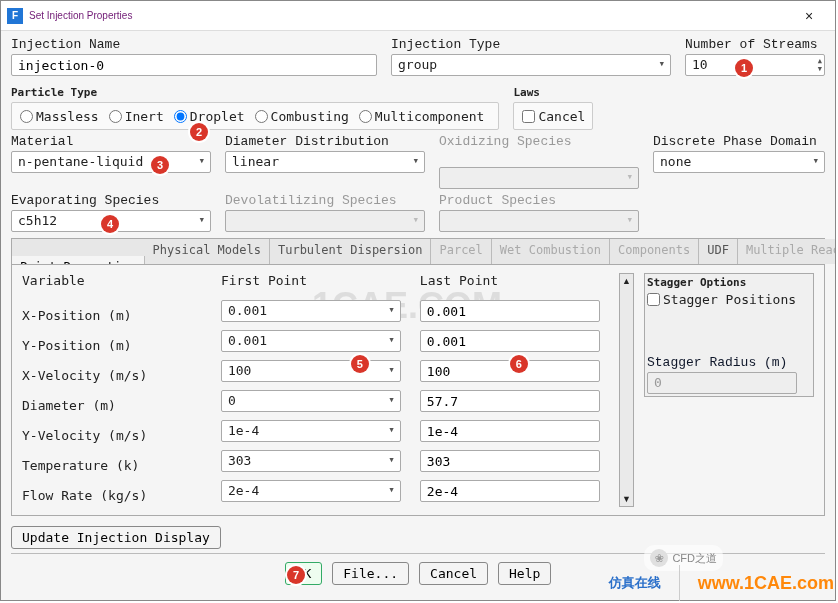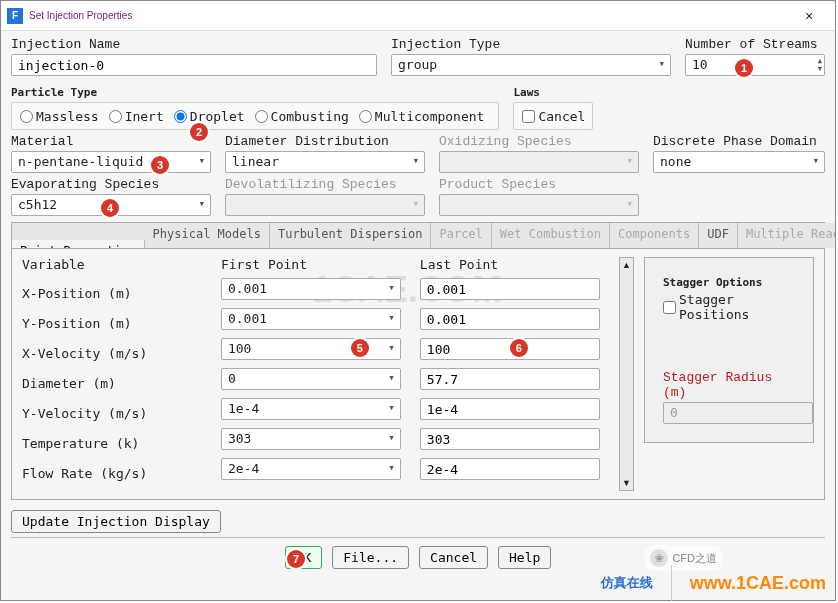--- a/index.html
+++ b/index.html
@@ -124,42 +124,42 @@
   .tab-pane {
     border: 1px solid #aaa; background: #f5f5f5;
     padding: 8px 10px; height: 252px;
     display: flex; gap: 10px;
   }
   .var-col { width: 200px; }
   .val-col { width: 200px; }
   .stagger-col { flex: 1; }
   .col-head {
     font-family: Consolas, monospace; font-size: 13px;
-    margin-bottom: 6px;
+    margin-bottom: 12px;
   }
   .var-list div {
     font-family: Consolas, monospace; font-size: 13px;
     height: 30px; display: flex; align-items: center;
   }
   .val-list .dd-box, .val-list .text {
     width: 180px; margin-bottom: 8px; height: 22px;
   }
   .val-col .plain-input {
     border: 1px solid #aaa; background: #fff; height: 22px;
     padding: 2px 6px; font-family: Consolas, monospace; font-size: 13px;
     width: 180px; margin-bottom: 8px; border-radius: 2px;
   }
   .scroller {
     width: 16px; border: 1px solid #aaa; background: #eaeaea;
     display: flex; flex-direction: column; justify-content: space-between;
     align-items: center; font-size: 9px; padding: 2px 0;
   }
   .stagger-group {
     border: 1px solid #aaa; background: #f0f0f0;
-    padding: 18px; width: 170px;
+    padding: 2px; width: 170px;
   }
   .stagger-group .section-title { margin-top: 0; }
   .btn {
     border: 1px solid #888; background: #f4f4f4;
     padding: 3px 10px; font-family: Consolas, monospace; font-size: 13px;
     border-radius: 3px; cursor: pointer;
   }
   .btn.primary {
     border: 1px solid #3a6; background: #eefdf0;
   }
@@ -172,21 +172,21 @@
   .watermark {
     position: absolute;
     color: #ddd;
     font-family: Arial, sans-serif;
     font-size: 36px;
     font-weight: bold;
     pointer-events: none;
   }
   .footer-brand {
     position: absolute;
-    right: 12px;
+    right: 4px;
     bottom: 2px;
     display: flex;
     align-items: center;
     gap: 10px;
     font-size: 13px;
   }
   .brand1 { color: #2a6fc9; font-weight: bold; }
   .brand2 { color: #ff880a; font-weight: bold; font-size: 18px; }
   .brand-sep {
     width: 1px; height: 36px; background: #ccc; margin: 0 8px;
@@ -283,21 +283,21 @@
     <div class="row" style="margin-top:4px;">
       <div class="col" style="width:200px; position:relative;">
         <div class="mono-label">Material</div>
         <div class="dd-box"><span>n-pentane-liquid</span></div>
         <div class="num-badge" style="top:22px; left:140px;">3</div>
       </div>
       <div class="col" style="width:200px;">
         <div class="mono-label">Diameter Distribution</div>
         <div class="dd-box"><span>linear</span></div>
       </div>
-      <div class="col" style="width:200px;">
+      <div class="col" style="width:200px;gap:16px;">
         <div class="mono-label" style="color:#999;">Oxidizing Species</div>
         <div class="dd-box disabled"><span></span></div>
       </div>
       <div class="col grow">
         <div class="mono-label">Discrete Phase Domain</div>
         <div class="dd-box"><span>none</span></div>
       </div>
     </div>
 
     <div class="row" style="margin-top:4px;">
@@ -378,21 +378,21 @@
         <span>▼</span>
       </div>
 
       <div class="stagger-col">
         <div class="stagger-group">
           <div class="section-title">Stagger Options</div>
           <label class="check-item" style="margin:2px 0 4px 0;">
               <input type="checkbox" style="">
               <span>Stagger Positions</span>
             </label>
-          <div class="mono-label" style="color:#b91c1c;margin-top:48px;">Stagger Radius (m)</div>
+          <div class="mono-label" style="color:#0f172a;margin-top:48px;">Stagger Radius (m)</div>
           <div class="dd-box disabled spinner" style="width:150px;">
             <span>0</span>
           </div>
         </div>
       </div>
 
     </div>
 
     <div class="update-btn-wrap">
       <button class="btn">Update Injection Display</button>

